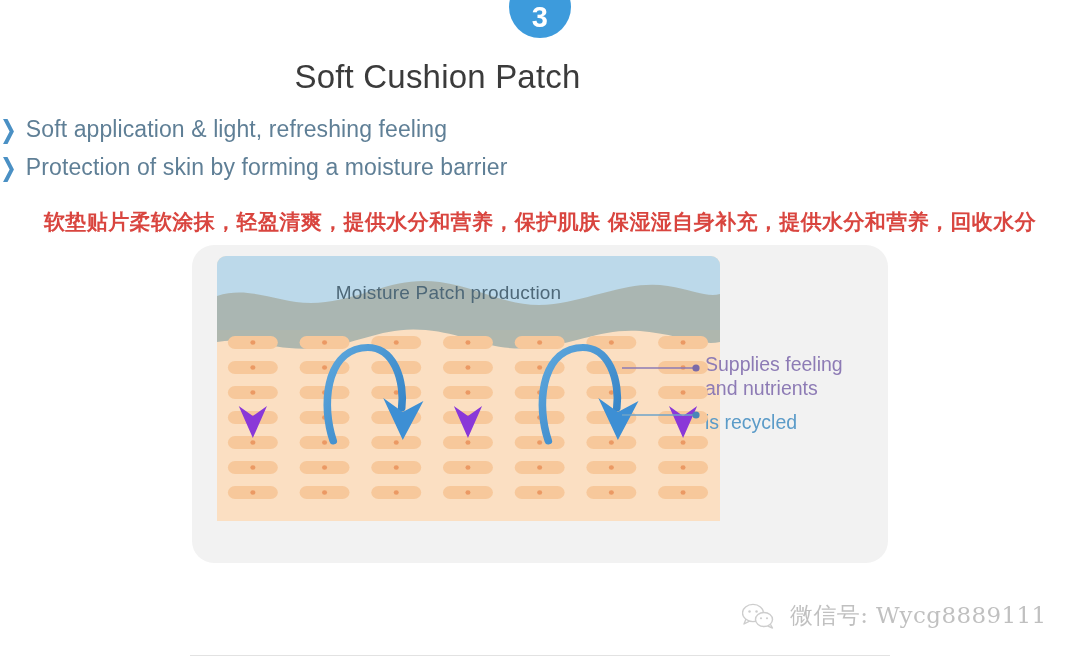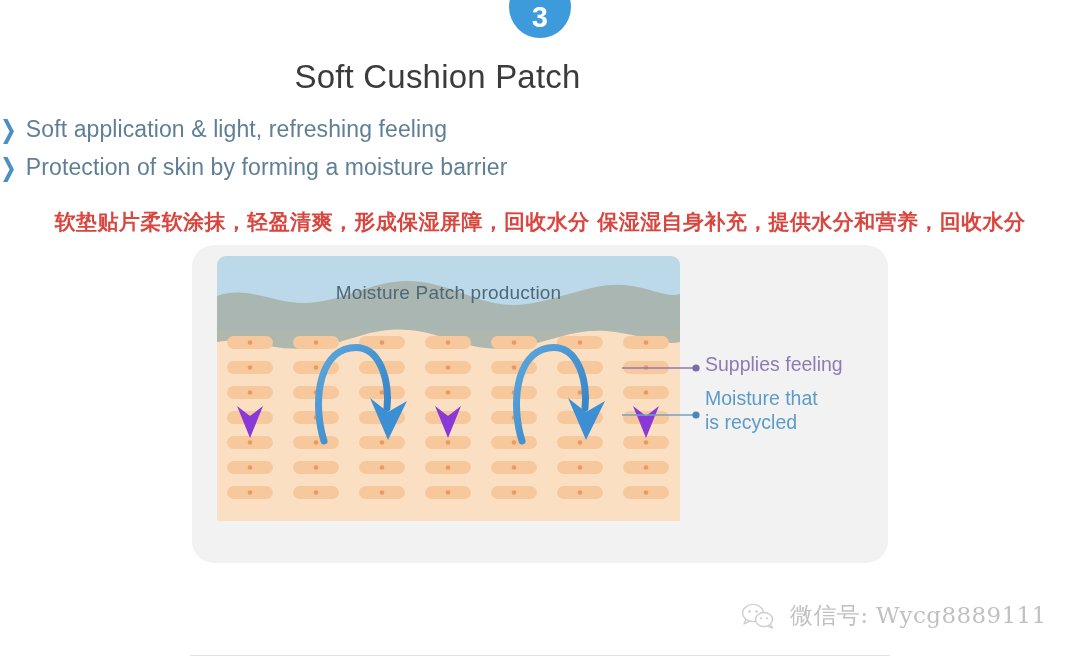--- a/index.html
+++ b/index.html
@@ -102,20 +102,21 @@
   
   .diagram {
     position: absolute;
     left: 217px;
     top: 256px;
     width: 463px;
     height: 265px;
     border-radius: 9px 9px 0 0;
     overflow: hidden;
     background: #fbdfc2;
+    padding-left: 40px;
   }
   .sky {
     position: absolute;
     left: 0; top: 0;
     width: 100%;
     height: 74px;
     background: #bcd9ea;
   }
   .patch-layer, .skin-layer {
     position: absolute;
@@ -200,21 +201,21 @@
 
 <div class="bullets">
   <div class="bullet-row">
     <span class="chev">❯</span><span>Soft application &amp; light, refreshing feeling</span>
   </div>
   <div class="bullet-row">
     <span class="chev">❯</span><span>Protection of skin by forming a moisture barrier</span>
   </div>
 </div>
 
-<div class="cn-caption">软垫贴片柔软涂抹，轻盈清爽，形成保湿屏障，回收水分 保湿湿自身补充，提供水分和营养，回收水分</div>
+<div class="cn-caption">软垫贴片柔软涂抹，轻盈清爽，提供水分和营养，保护肌肤 保湿湿自身补充，提供水分和营养，回收水分</div>
 
 <div class="card"></div>
 
 <div class="diagram">
 
   <div class="sky"></div>
 
   <svg class="patch-layer" viewBox="0 0 463 120" preserveAspectRatio="none">
     <path d="M0,40 C35,28 60,52 100,46 C140,40 165,20 205,26 C245,32 270,54 310,48
              C350,42 380,24 415,30 C438,34 452,42 463,38 L463,120 L0,120 Z" fill="#a8b3ad" opacity="0.92"></path>
@@ -369,23 +370,23 @@
 <svg class="leaders" viewBox="0 0 120 110">
   <line x1="22" y1="28" x2="93" y2="28" stroke="#8d7bb5" stroke-width="1.4"></line>
   <circle cx="96" cy="28" r="3.6" fill="#7a6aa8"></circle>
   <line x1="22" y1="75" x2="93" y2="75" stroke="#6ea3c9" stroke-width="1.4"></line>
   <circle cx="96" cy="75" r="3.6" fill="#4a86b8"></circle>
 </svg>
 
 <div class="side-labels">
   <div class="side-label purple">
     <div>Supplies feeling</div>
+    <div>and nutrients</div>
   </div>
   <div class="side-label blue">
-    <div>Moisture that</div>
     <div>is recycled</div>
   </div>
 </div>
 
 <div class="watermark">
   <svg width="32" height="26" viewBox="0 0 32 26">
     <ellipse cx="11" cy="10" rx="10.5" ry="8.6" fill="none" stroke="#8a8a8a" stroke-width="1.4"></ellipse>
     <path d="M4,16 L2,21 L7.5,18.2" fill="none" stroke="#8a8a8a" stroke-width="1.4" stroke-linejoin="round"></path>
     <circle cx="7.5" cy="8.4" r="1.25" fill="#8a8a8a"></circle>
     <circle cx="14.5" cy="8.4" r="1.25" fill="#8a8a8a"></circle>

